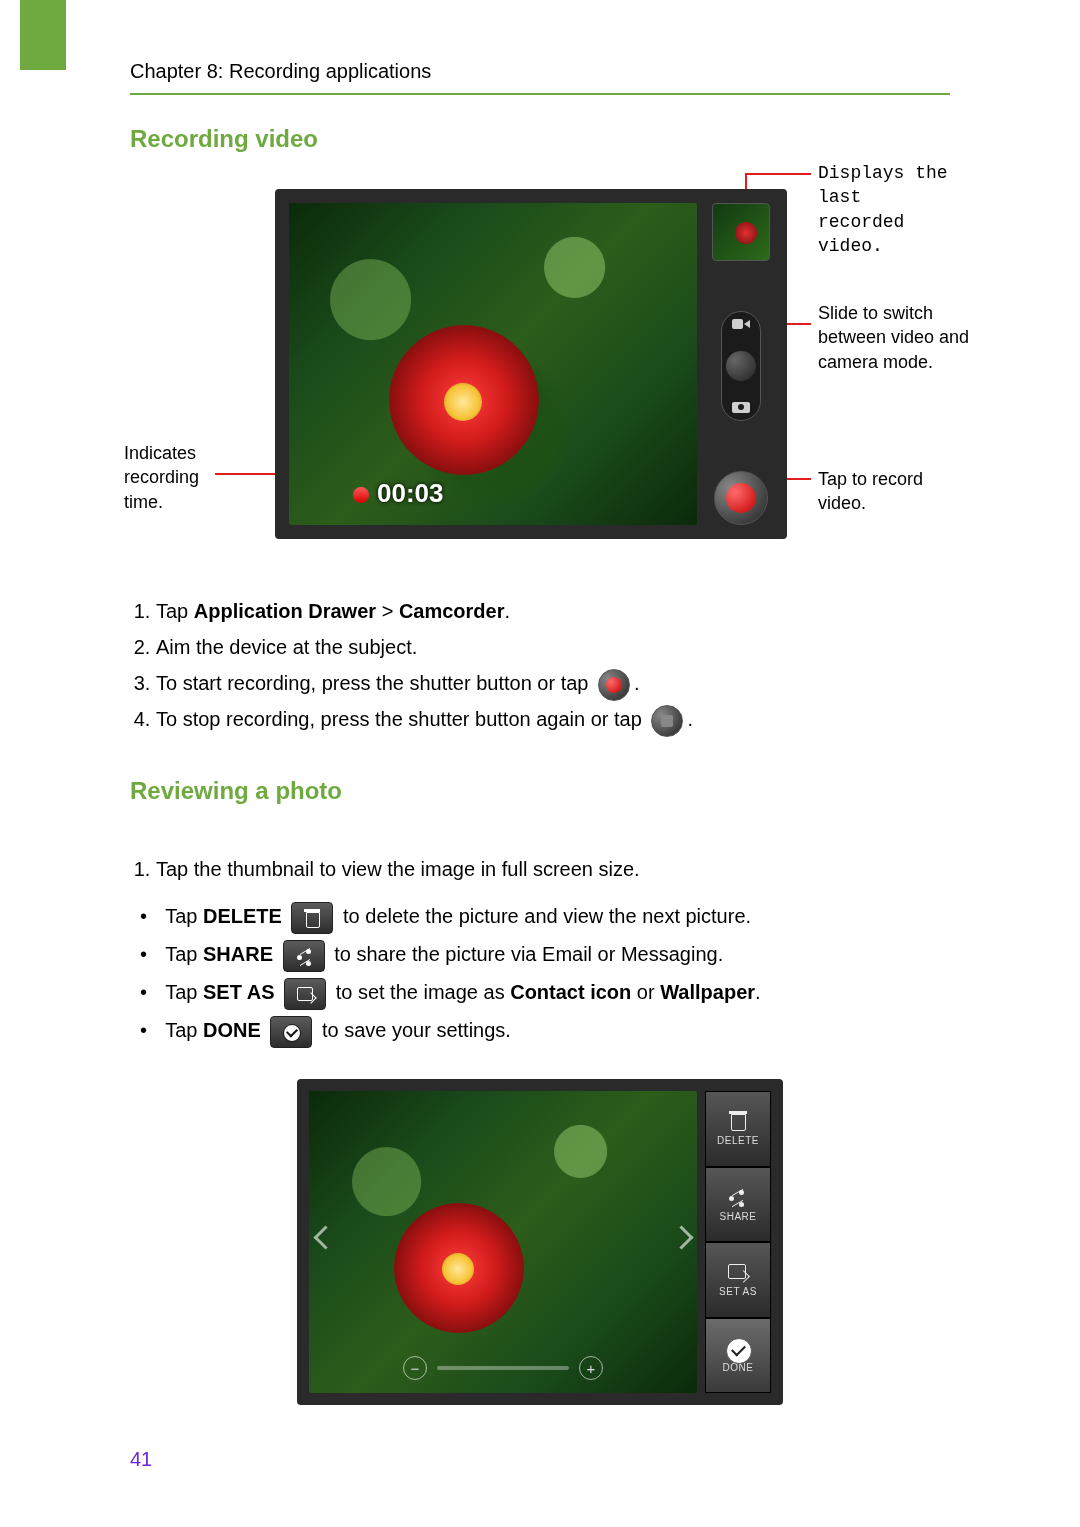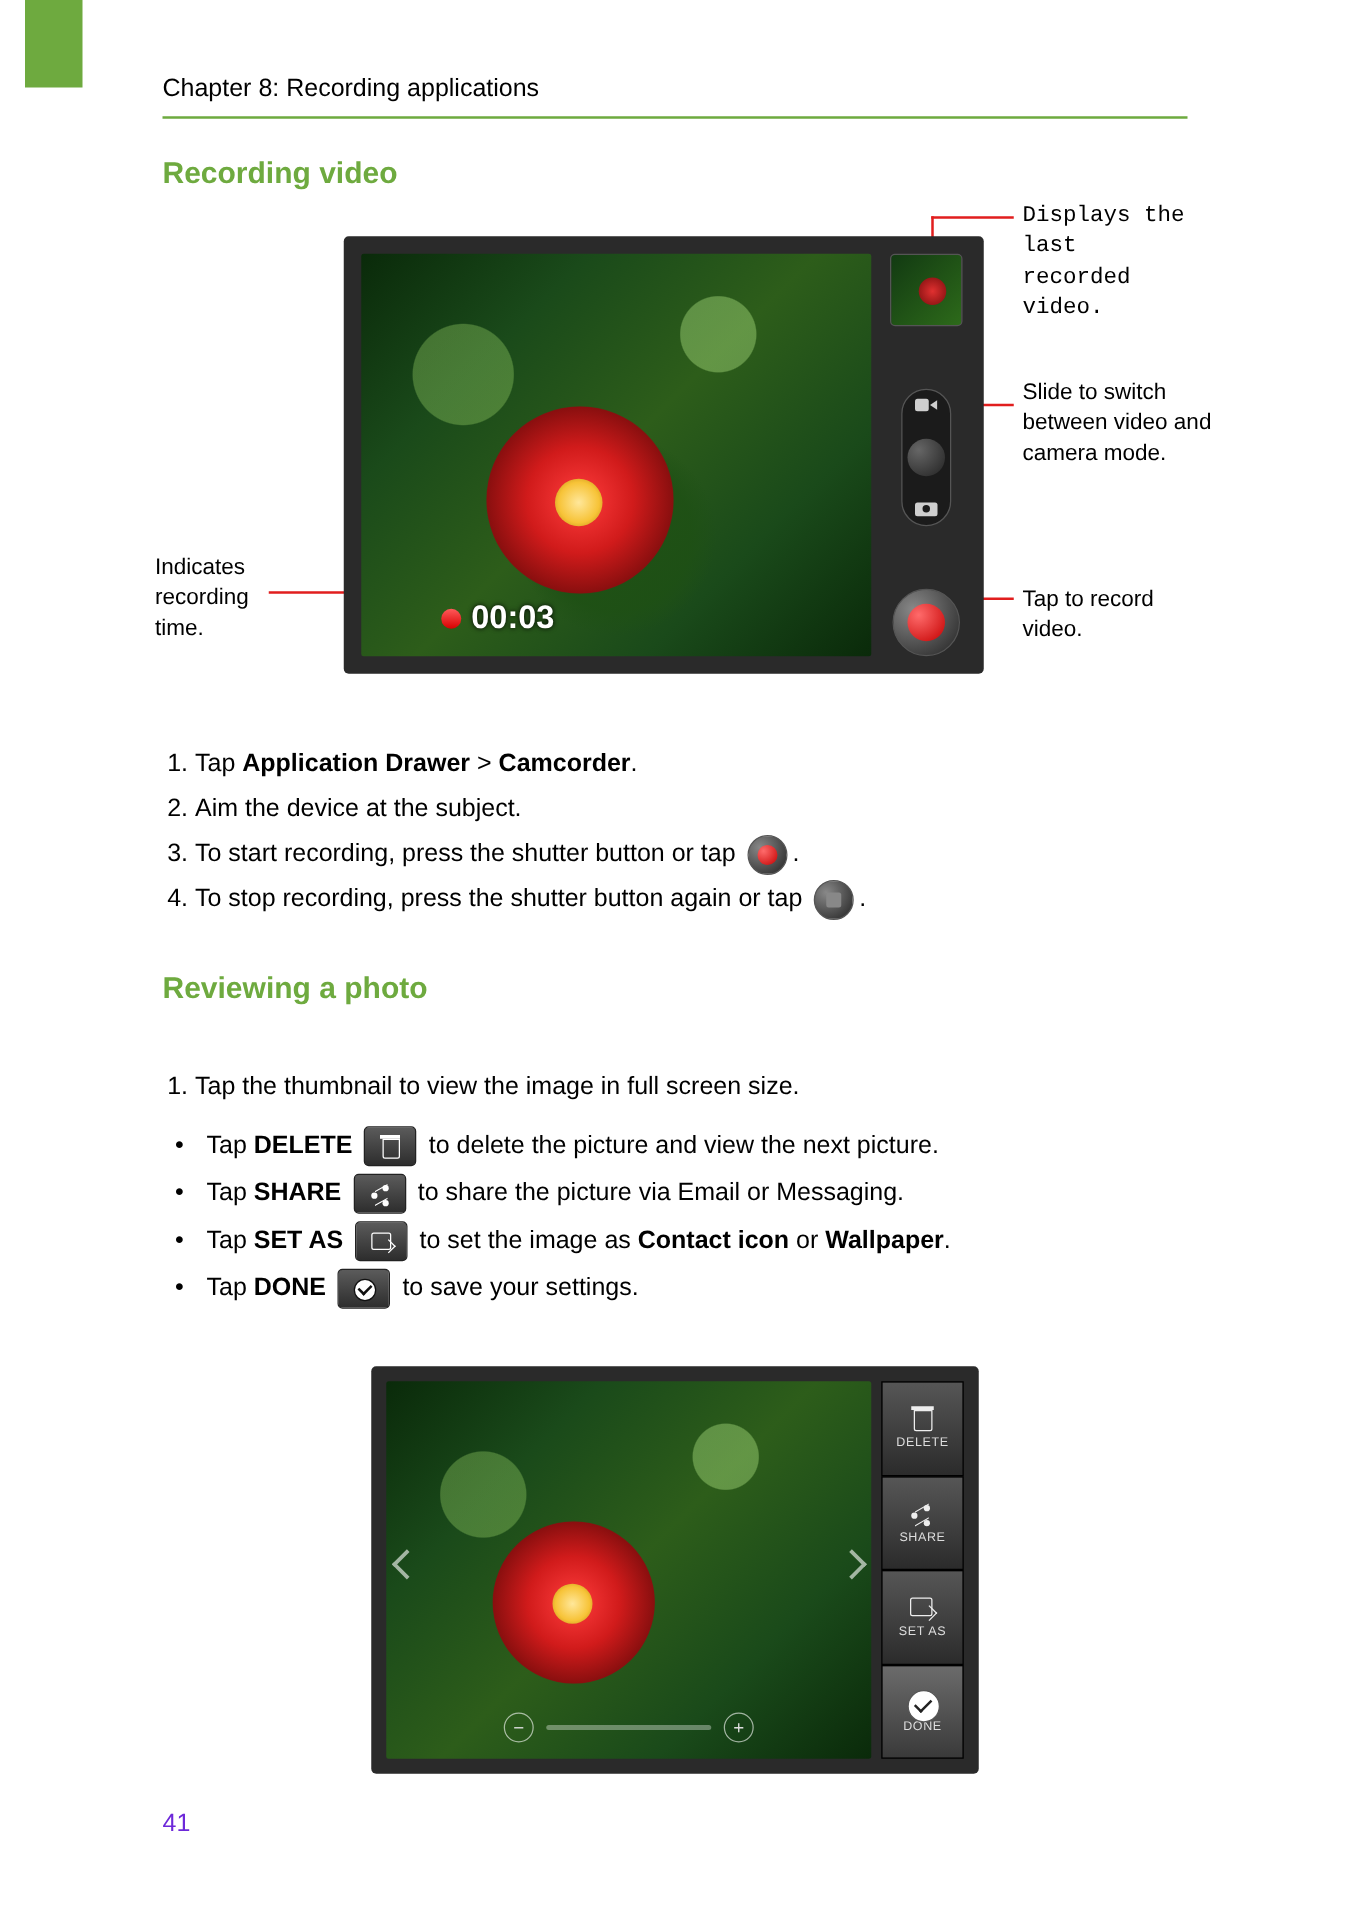--- a/index.html
+++ b/index.html
@@ -192,21 +192,21 @@
   ol.steps {
     font-size: 20px;
     line-height: 1.8;
     padding-left: 26px;
     margin: 10px 0 40px 0;
   }
   ul.bullets {
     font-size: 20px;
     line-height: 1.9;
     padding-left: 30px;
-    margin: 10px 0 44px 0;
+    margin: 10px 0 30px 0;
     list-style: none;
   }
   ul.bullets > li::before {
     content: "•";
     display: inline-block;
     width: 20px;
     margin-left: -20px;
   }
   .para {
     font-size: 20px;

